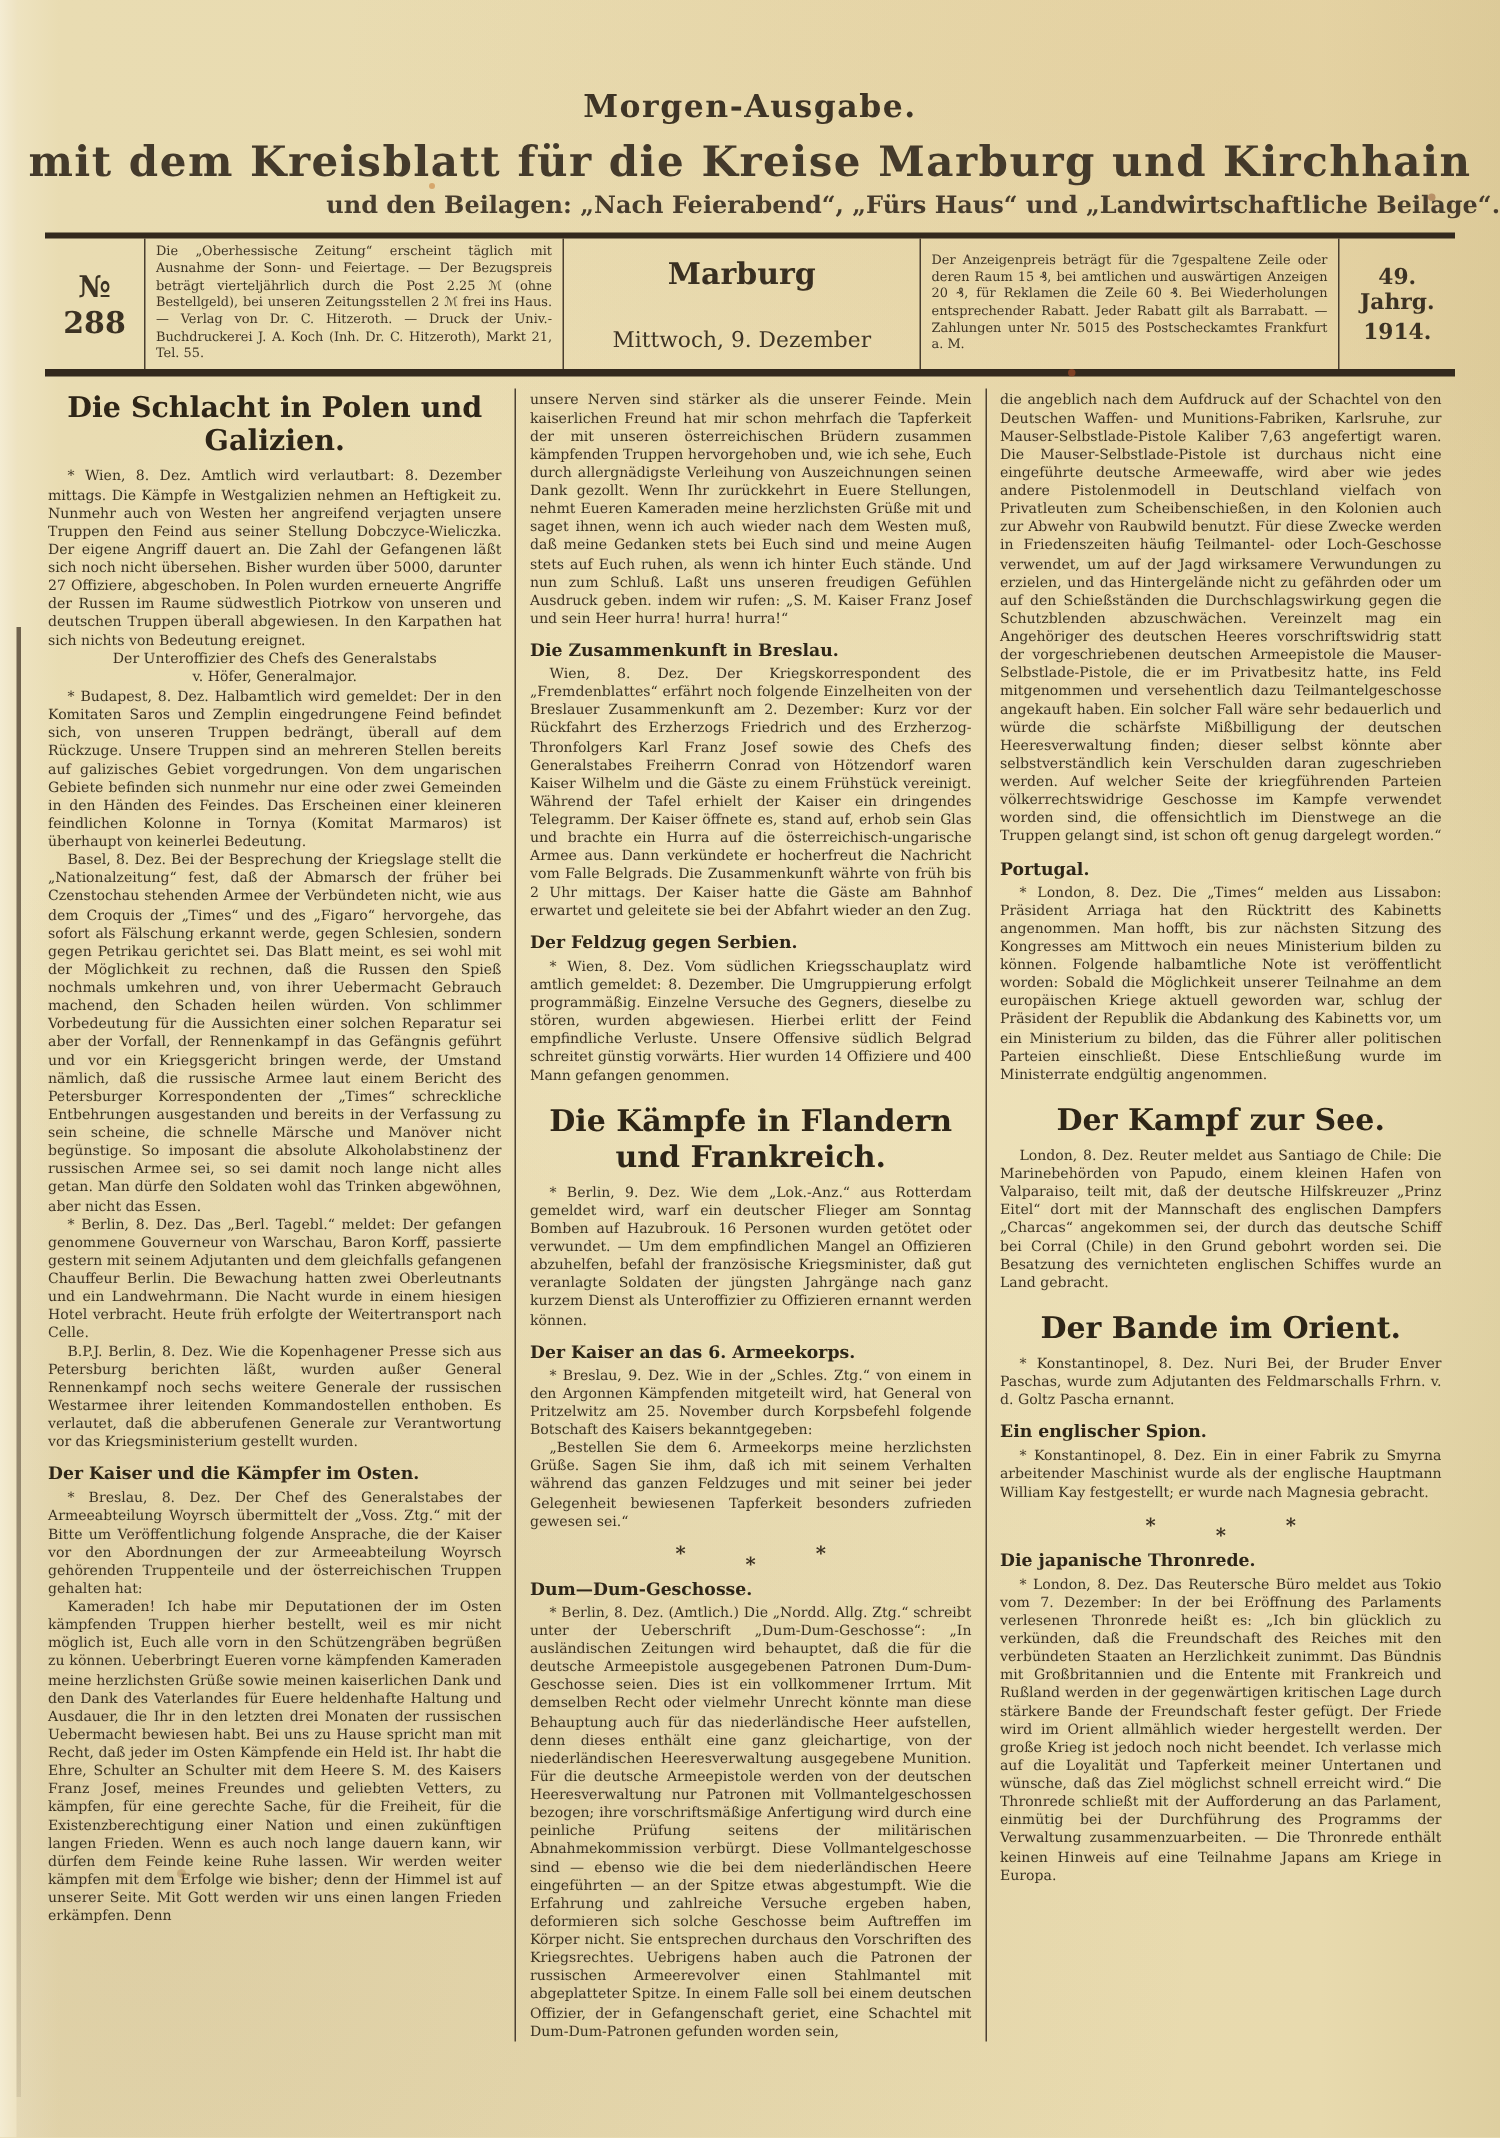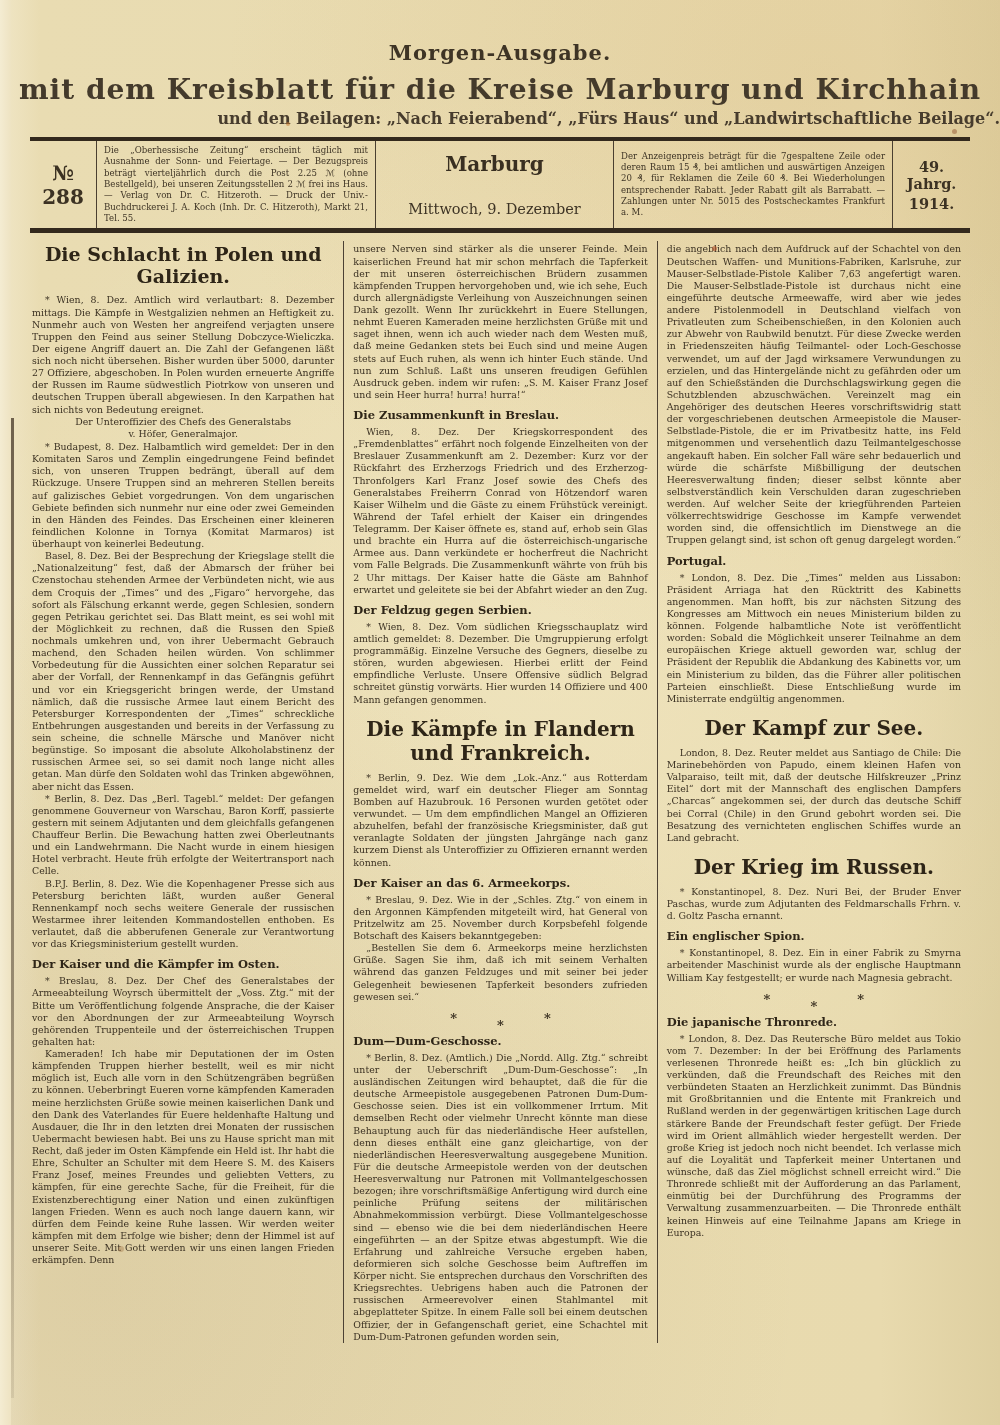--- a/index.html
+++ b/index.html
@@ -21,21 +21,21 @@
     background:linear-gradient(90deg,#f4ecd2,#eee3c2);}
   .fold-line{position:absolute;left:11px;top:418px;width:3px;height:980px;
     background:linear-gradient(180deg,rgba(88,74,56,.85),rgba(88,74,56,.55) 60%,rgba(88,74,56,.12));}
   .speck{position:absolute;border-radius:50%;}
   .s1{left:712px;top:246px;width:5px;height:5px;background:#b0502a;opacity:.6;}
   .s2{left:286px;top:122px;width:4px;height:4px;background:#c77b35;opacity:.55;}
   .s3{left:952px;top:129px;width:5px;height:5px;background:#8a4a28;opacity:.45;}
   .s4{left:118px;top:1246px;width:6px;height:6px;background:#9b6b3a;opacity:.35;}
 
   
-  .masthead{padding-top:40px;text-align:center;}
+  .masthead{padding-top:58px;text-align:center;}
   .edition{font-size:21px;font-weight:bold;color:#3e3425;letter-spacing:1px;}
   .title{margin:4px 0 0 0;line-height:150px;height:152px;font-weight:bold;color:#4c4031;}
   .title-inner{display:inline-block;font-size:84px;letter-spacing:-3px;
     transform:scaleY(1.45);transform-origin:center;white-space:nowrap;}
   .subtitle{margin-top:8px;font-size:28px;font-weight:bold;color:#443a2b;letter-spacing:1px;}
   .subtitle2{margin-top:3px;font-size:16px;font-weight:bold;color:#473c2d;text-align:right;}
 
   .rule{margin:0 30px;background:#33291d;}
   .rule-top{margin-top:9px;height:4px;}
   .rule-bottom{height:5px;}
@@ -130,21 +130,21 @@
         <div class="stars"><span>*</span><span>*</span><span>*</span></div>
         <h3 class="subhead">Dum—Dum-Geschosse.</h3>
         <p class="para">* Berlin, 8. Dez. (Amtlich.) Die „Nordd. Allg. Ztg.“ schreibt unter der Ueberschrift „Dum-Dum-Geschosse“: „In ausländischen Zeitungen wird behauptet, daß die für die deutsche Armeepistole ausgegebenen Patronen Dum-Dum-Geschosse seien. Dies ist ein vollkommener Irrtum. Mit demselben Recht oder vielmehr Unrecht könnte man diese Behauptung auch für das niederländische Heer aufstellen, denn dieses enthält eine ganz gleichartige, von der niederländischen Heeresverwaltung ausgegebene Munition. Für die deutsche Armeepistole werden von der deutschen Heeresverwaltung nur Patronen mit Vollmantelgeschossen bezogen; ihre vorschriftsmäßige Anfertigung wird durch eine peinliche Prüfung seitens der militärischen Abnahmekommission verbürgt. Diese Vollmantelgeschosse sind — ebenso wie die bei dem niederländischen Heere eingeführten — an der Spitze etwas abgestumpft. Wie die Erfahrung und zahlreiche Versuche ergeben haben, deformieren sich solche Geschosse beim Auftreffen im Körper nicht. Sie entsprechen durchaus den Vorschriften des Kriegsrechtes. Uebrigens haben auch die Patronen der russischen Armeerevolver einen Stahlmantel mit abgeplatteter Spitze. In einem Falle soll bei einem deutschen Offizier, der in Gefangenschaft geriet, eine Schachtel mit Dum-Dum-Patronen gefunden worden sein,</p>
       </section>
     <section class="col col-right">
         <p class="para noindent">die angeblich nach dem Aufdruck auf der Schachtel von den Deutschen Waffen- und Munitions-Fabriken, Karlsruhe, zur Mauser-Selbstlade-Pistole Kaliber 7,63 angefertigt waren. Die Mauser-Selbstlade-Pistole ist durchaus nicht eine eingeführte deutsche Armeewaffe, wird aber wie jedes andere Pistolenmodell in Deutschland vielfach von Privatleuten zum Scheibenschießen, in den Kolonien auch zur Abwehr von Raubwild benutzt. Für diese Zwecke werden in Friedenszeiten häufig Teilmantel- oder Loch-Geschosse verwendet, um auf der Jagd wirksamere Verwundungen zu erzielen, und das Hintergelände nicht zu gefährden oder um auf den Schießständen die Durchschlagswirkung gegen die Schutzblenden abzuschwächen. Vereinzelt mag ein Angehöriger des deutschen Heeres vorschriftswidrig statt der vorgeschriebenen deutschen Armeepistole die Mauser-Selbstlade-Pistole, die er im Privatbesitz hatte, ins Feld mitgenommen und versehentlich dazu Teilmantelgeschosse angekauft haben. Ein solcher Fall wäre sehr bedauerlich und würde die schärfste Mißbilligung der deutschen Heeresverwaltung finden; dieser selbst könnte aber selbstverständlich kein Verschulden daran zugeschrieben werden. Auf welcher Seite der kriegführenden Parteien völkerrechtswidrige Geschosse im Kampfe verwendet worden sind, die offensichtlich im Dienstwege an die Truppen gelangt sind, ist schon oft genug dargelegt worden.“</p>
         <h3 class="subhead">Portugal.</h3>
         <p class="para">* London, 8. Dez. Die „Times“ melden aus Lissabon: Präsident Arriaga hat den Rücktritt des Kabinetts angenommen. Man hofft, bis zur nächsten Sitzung des Kongresses am Mittwoch ein neues Ministerium bilden zu können. Folgende halbamtliche Note ist veröffentlicht worden: Sobald die Möglichkeit unserer Teilnahme an dem europäischen Kriege aktuell geworden war, schlug der Präsident der Republik die Abdankung des Kabinetts vor, um ein Ministerium zu bilden, das die Führer aller politischen Parteien einschließt. Diese Entschließung wurde im Ministerrate endgültig angenommen.</p>
         <h2 class="bighead">Der Kampf zur See.</h2>
         <p class="para">London, 8. Dez. Reuter meldet aus Santiago de Chile: Die Marinebehörden von Papudo, einem kleinen Hafen von Valparaiso, teilt mit, daß der deutsche Hilfskreuzer „Prinz Eitel“ dort mit der Mannschaft des englischen Dampfers „Charcas“ angekommen sei, der durch das deutsche Schiff bei Corral (Chile) in den Grund gebohrt worden sei. Die Besatzung des vernichteten englischen Schiffes wurde an Land gebracht.</p>
-        <h2 class="bighead">Der Krieg im Russen.</h2>
+        <h2 class="bighead">Der Bande im Orient.</h2>
         <p class="para">* Konstantinopel, 8. Dez. Nuri Bei, der Bruder Enver Paschas, wurde zum Adjutanten des Feldmarschalls Frhrn. v. d. Goltz Pascha ernannt.</p>
         <h3 class="subhead">Ein englischer Spion.</h3>
         <p class="para">* Konstantinopel, 8. Dez. Ein in einer Fabrik zu Smyrna arbeitender Maschinist wurde als der englische Hauptmann William Kay festgestellt; er wurde nach Magnesia gebracht.</p>
         <div class="stars"><span>*</span><span>*</span><span>*</span></div>
         <h3 class="subhead">Die japanische Thronrede.</h3>
         <p class="para">* London, 8. Dez. Das Reutersche Büro meldet aus Tokio vom 7. Dezember: In der bei Eröffnung des Parlaments verlesenen Thronrede heißt es: „Ich bin glücklich zu verkünden, daß die Freundschaft des Reiches mit den verbündeten Staaten an Herzlichkeit zunimmt. Das Bündnis mit Großbritannien und die Entente mit Frankreich und Rußland werden in der gegenwärtigen kritischen Lage durch stärkere Bande der Freundschaft fester gefügt. Der Friede wird im Orient allmählich wieder hergestellt werden. Der große Krieg ist jedoch noch nicht beendet. Ich verlasse mich auf die Loyalität und Tapferkeit meiner Untertanen und wünsche, daß das Ziel möglichst schnell erreicht wird.“ Die Thronrede schließt mit der Aufforderung an das Parlament, einmütig bei der Durchführung des Programms der Verwaltung zusammenzuarbeiten. — Die Thronrede enthält keinen Hinweis auf eine Teilnahme Japans am Kriege in Europa.</p>
       </section>
   </main>
 </div>
 

